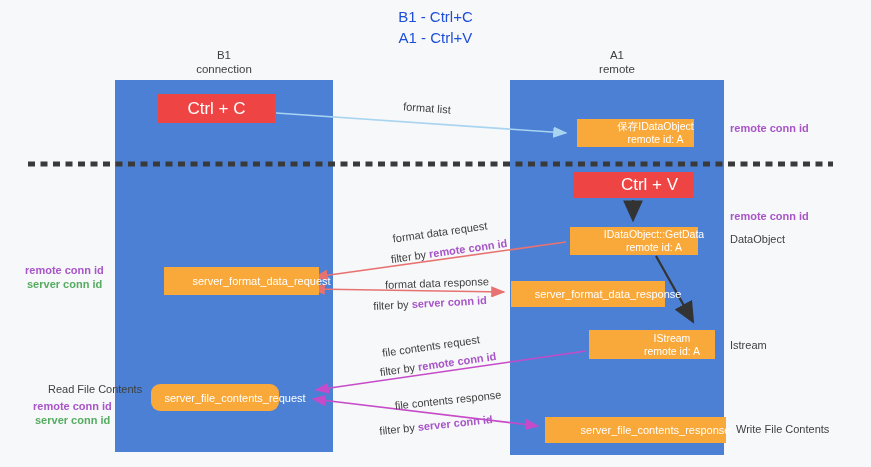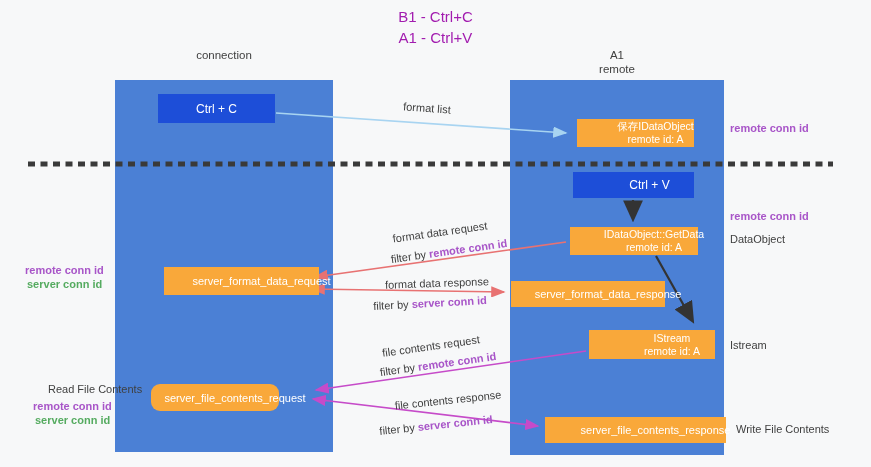--- a/index.html
+++ b/index.html
@@ -9,32 +9,32 @@
     width: 871px; height: 467px;
     background: #f7f8f9;
     font-family: "Liberation Sans", sans-serif;
     overflow: hidden;
     margin: 0 auto;
   }
   .abs { position: absolute; }
   .title-block {
     left: 0; top: 6px; width: 100%;
     text-align: center;
-    font-size: 15px; line-height: 21px; color: #a21caf;
+    font-size: 15px; line-height: 21px; color: #1d4ed8;
   }
   .lane { background: #4b80d5; }
   .lane-header {
     text-align: center; font-size: 11.5px; line-height: 14px; color: #3f3f3f;
   }
   .box {
     display: flex; flex-direction: column;
     align-items: center; justify-content: center;
     color: #ffffff; text-align: center;
   }
-  .box-green { background: #1d4ed8; font-size: 12px; }
+  .box-green { background: #ef4444; font-size: 17px; }
   .box-orange { background: #f9a83a; padding-left: 40px; }
   .box .l1, .box .l2 { line-height: 13px; font-size: 10.5px; }
   .box.single { font-size: 11px; }
   .side-label { font-size: 11px; line-height: 13px; white-space: nowrap; color: #3f3f3f; }
   .purple { color: #a855c8; font-weight: bold; }
   .greentxt { color: #55ab60; font-weight: bold; }
   .rot-label {
     position: absolute;
     font-size: 11px; color: #3f3f3f; white-space: nowrap;
   }
@@ -44,20 +44,21 @@
 <body>
 
 <div id="canvas">
 
   <div class="abs title-block">
     <div>B1 - Ctrl+C</div>
     <div>A1 - Ctrl+V</div>
   </div>
 
   <div class="abs lane-header" style="left:115px; top:48px; width:218px;">
+    <div>B1</div>
     <div>connection</div>
   </div>
   <div class="abs lane-header" style="left:510px; top:48px; width:214px;">
     <div>A1</div>
     <div>remote</div>
   </div>
 
   <div class="abs lane" style="left:115px; top:80px; width:218px; height:372px;"></div>
   <div class="abs lane" style="left:510px; top:80px; width:214px; height:375px;"></div>
 

